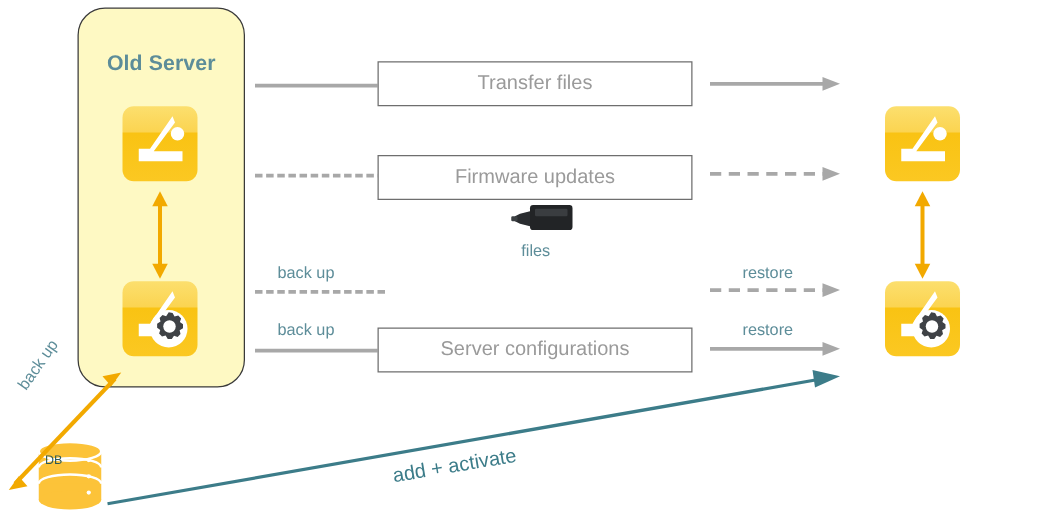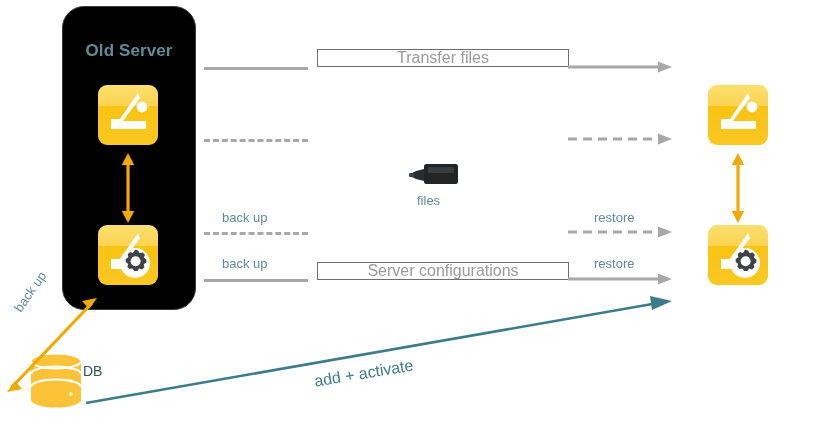--- a/index.html
+++ b/index.html
@@ -1,58 +1,58 @@
 <!DOCTYPE html>
 <html><head>
 <meta charset="utf-8">
 <style>
   html,body{margin:0;padding:0;background:#ffffff;}
   body{width:830px;height:425px;overflow:hidden;
        font-family:"Liberation Sans","DejaVu Sans",sans-serif;}
   #stage{position:relative;width:830px;height:425px;background:#fff;}
 
   
-  .panel{position:absolute;border:1.4px solid #3a3a3a;border-radius:22px;background:#000000;}
+  .panel{position:absolute;border:1.4px solid #3a3a3a;border-radius:22px;background:#fef9c3;}
   #panel-old{left:62px;top:6px;width:132px;height:302px;}
   #panel-new{left:672px;top:6px;width:132px;height:302px;}
   .panel-title{position:absolute;left:0;width:100%;top:34px;text-align:center;
       font-size:17px;font-weight:bold;color:#5d8d99;letter-spacing:.1px;}
 
   
   .appicon{position:absolute;width:62px;height:62px;}
   .appicon svg{display:block;width:62px;height:62px;}
 
   
   .vdbl{position:absolute;width:18px;}
   .vdbl svg{display:block;}
 
   
-  .mbox{position:absolute;left:317px;width:252px;height:18px;border:1.3px solid #6e6e6e;
+  .mbox{position:absolute;left:302px;width:252px;height:36px;border:1.3px solid #6e6e6e;
         background:#fff;box-sizing:border-box;display:flex;align-items:center;
         justify-content:center;}
   .mbox span{font-size:16px;color:#9a9a9a;}
 
   
   .lineL{position:absolute;left:204px;width:104px;height:0;border-top:3px solid #a8a8a8;}
   .lineL.dash{border-top:3px dashed #a8a8a8;}
   .arrowR{position:absolute;left:568px;width:104px;height:12px;}
   .arrowR svg{display:block;}
 
   
   .cap{position:absolute;font-size:13px;color:#5d8d99;white-space:nowrap;}
 
   
   #usb{position:absolute;left:404px;top:160px;width:60px;height:30px;}
   #usb svg{display:block;}
 
   
   #db{position:absolute;left:27px;top:352px;width:58px;height:58px;}
   #db svg{display:block;}
-  #db-label{position:absolute;left:36px;top:363px;font-size:14px;color:#2c5a5a;
-            font-weight:normal;pointer-events:none;margin-left:47px;}
+  #db-label{position:absolute;left:36px;top:363px;font-size:10px;color:#2c5a5a;
+            font-weight:normal;pointer-events:none;}
 
   
   #cap-backup-db{position:absolute;left:11px;top:306px;font-size:13px;color:#5d8d99;
         transform:rotate(-55deg);transform-origin:left top;white-space:nowrap;}
   #cap-add-activate{position:absolute;left:313px;top:373px;font-size:16px;color:#3c7c89;
         transform:rotate(-9.5deg);transform-origin:left top;white-space:nowrap;}
 
   
   #overlay{position:absolute;left:0;top:0;width:830px;height:425px;pointer-events:none;}
 </style>
@@ -141,20 +141,23 @@
     <span>Transfer files</span>
   </div>
   <div class="arrowR" style="top:61px;">
     <svg width="104" height="12" viewBox="0 0 104 12">
       <line x1="0" y1="6" x2="92" y2="6" stroke="#a8a8a8" stroke-width="3"></line>
       <polygon points="104,6 90,11.5 90,0.5" fill="#a8a8a8"></polygon>
     </svg>
   </div>
 
   <div class="lineL dash" style="top:139px;"></div>
+  <div class="mbox" style="top:124px;">
+    <span>Firmware updates</span>
+  </div>
   <div class="arrowR" style="top:133px;">
     <svg width="104" height="12" viewBox="0 0 104 12">
       <line x1="0" y1="6" x2="92" y2="6" stroke="#a8a8a8" stroke-width="3" stroke-dasharray="9 6"></line>
       <polygon points="104,6 90,11.5 90,0.5" fill="#a8a8a8"></polygon>
     </svg>
   </div>
 
   <div id="usb">
     <svg width="60" height="30" viewBox="0 0 60 30">
       <rect x="20" y="4" width="34" height="20" rx="2.5" fill="#222426"></rect>

